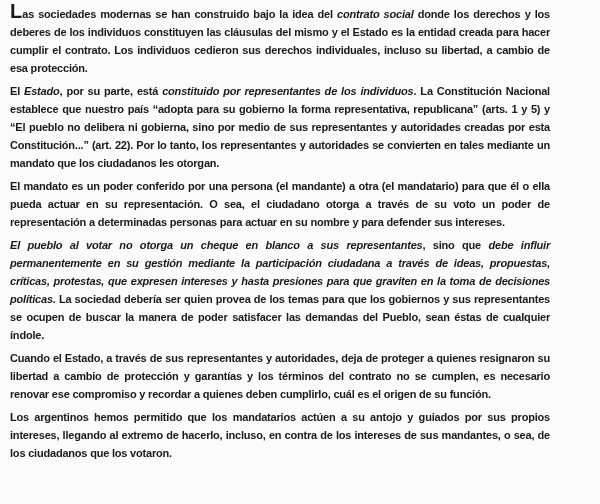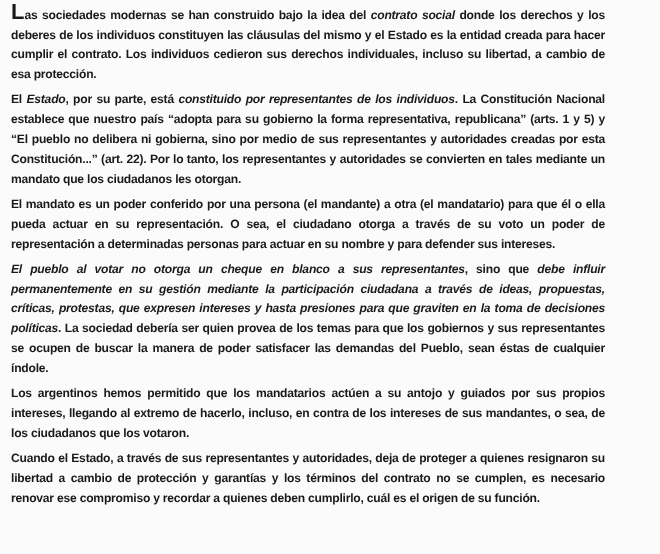--- a/index.html
+++ b/index.html
@@ -42,17 +42,17 @@
 
   <p class="para"><span class="dropcap">L</span><span>as sociedades modernas se han construido bajo la idea del </span><span class="it">contrato social</span><span> donde los derechos y los deberes de los individuos constituyen las cláusulas del mismo y el Estado es la entidad creada para hacer cumplir el contrato. Los individuos cedieron sus derechos individuales, incluso su libertad,  a cambio de esa protección.</span></p>
 
   <p class="para"><span>El </span><span class="it">Estado</span><span>, por su parte, está </span><span class="it">constituido por representantes de los individuos</span><span>. La Constitución Nacional establece que nuestro país “adopta para su gobierno la forma representativa, republicana” (arts. 1 y 5)  y “El pueblo no delibera ni gobierna, sino por medio de sus representantes y autoridades creadas por esta Constitución...” (art. 22). Por lo tanto, los representantes y autoridades se convierten en tales mediante un mandato que los ciudadanos les otorgan.</span></p>
 
   <p class="para"><span>El mandato es un poder conferido por una persona (el mandante) a otra (el mandatario) para que él o ella pueda actuar en su representación. O sea, el ciudadano otorga a través de su voto un poder de representación a determinadas personas para actuar en su nombre y para defender sus intereses.</span></p>
 
 
   <p class="para"><span class="it">El pueblo al votar no otorga un cheque en blanco a sus representantes</span><span>, sino que </span><span class="it">debe influir permanentemente en su gestión mediante la participación ciudadana a través de ideas, propuestas, críticas, protestas, que expresen intereses y hasta presiones para que graviten en la toma de decisiones políticas</span><span>. La sociedad debería ser quien provea de los temas para que los gobiernos y sus representantes se ocupen de buscar la manera de poder satisfacer las demandas del Pueblo, sean éstas de cualquier índole.</span></p>
 
+  <p class="para"><span>Cuando el Estado, a través de sus representantes y autoridades, deja de proteger a quienes resignaron su libertad a cambio de protección y garantías y los términos del contrato no se cumplen, es necesario renovar ese compromiso y recordar a quienes deben cumplirlo, cuál es el origen de su función.</span></p>
+
   <p class="para"><span>Los argentinos hemos permitido que los mandatarios actúen a su antojo y guiados por sus propios intereses, llegando al extremo de hacerlo, incluso, en contra de los intereses de sus mandantes, o sea, de los ciudadanos que los votaron.</span></p>
-
-  <p class="para"><span>Cuando el Estado, a través de sus representantes y autoridades, deja de proteger a quienes resignaron su libertad a cambio de protección y garantías y los términos del contrato no se cumplen, es necesario renovar ese compromiso y recordar a quienes deben cumplirlo, cuál es el origen de su función.</span></p>
 
 </div>
 
 </body></html>

